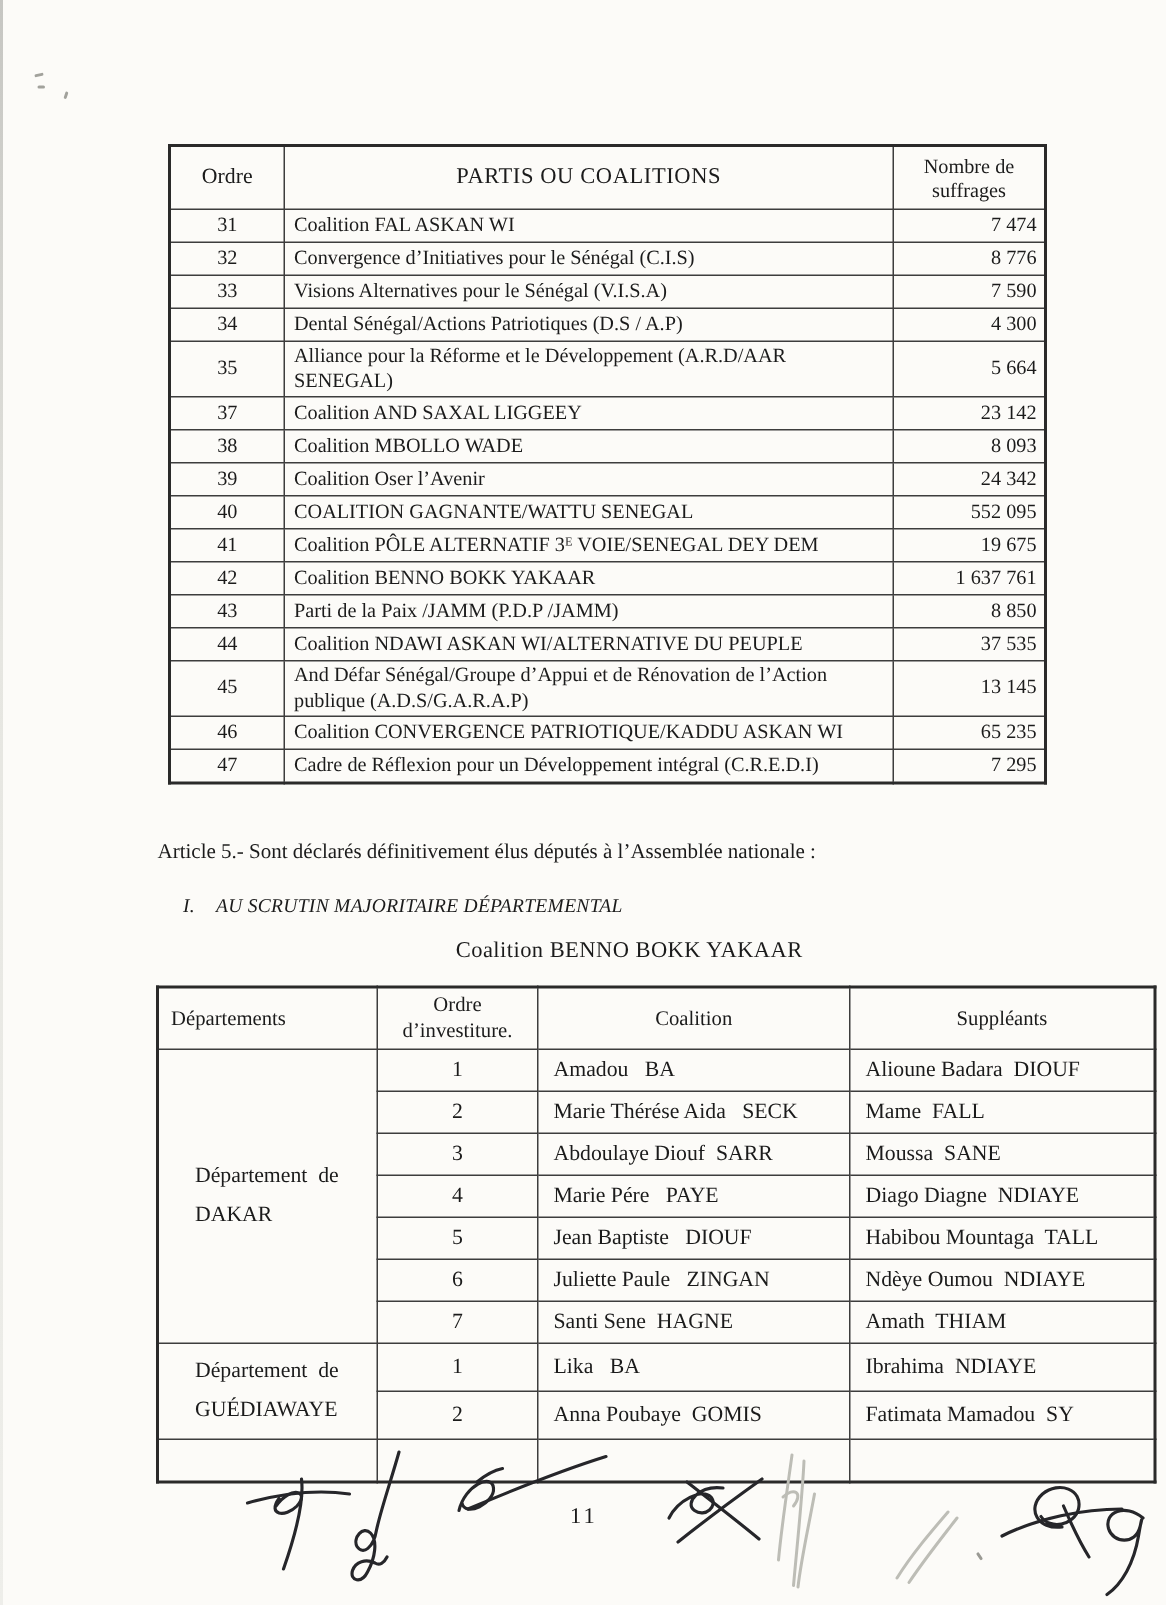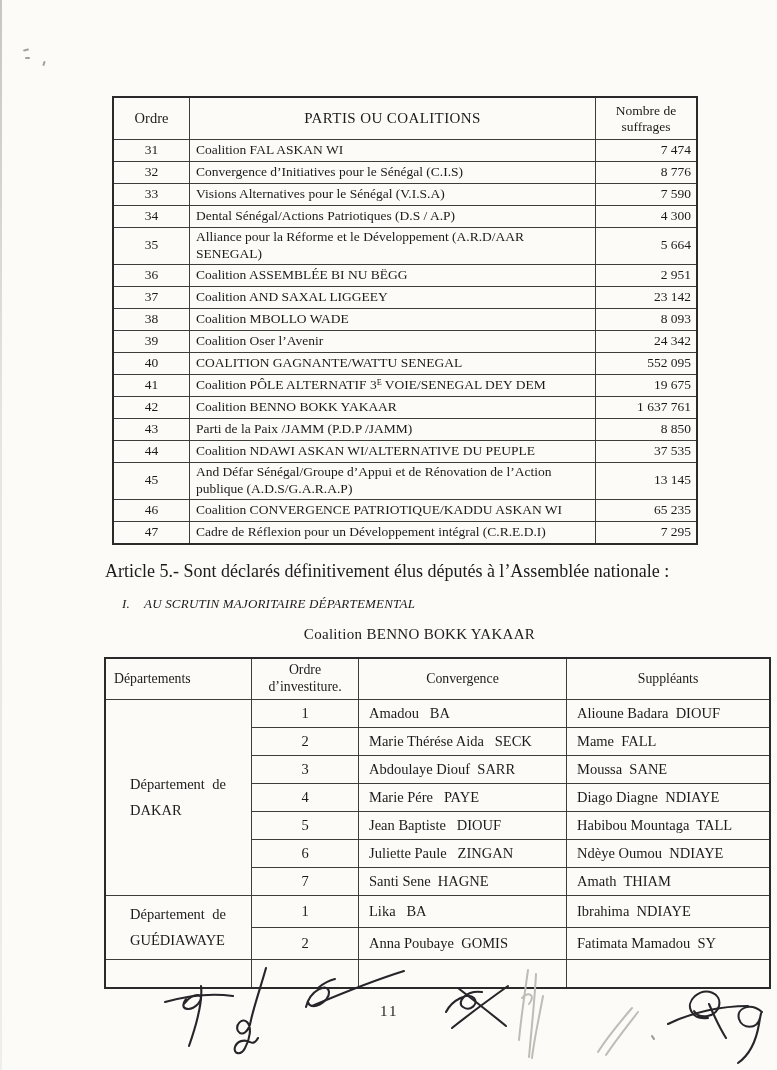--- a/index.html
+++ b/index.html
@@ -19,21 +19,21 @@
   #results-table th,#results-table td{border:1px solid #3d3d3d;}
   #results-table thead th{height:39px;font-weight:normal;vertical-align:middle;}
   .h-ordre{width:73px;font-size:14.5px;}
   .h-parti{width:403px;font-size:15px;letter-spacing:.4px;}
   .h-suf{width:88px;font-size:13.5px;line-height:1.15;padding:0 6px;}
   #results-table tbody td{height:19px;padding:1px 6px;line-height:1.25;vertical-align:middle;}
   .c-ord{text-align:center;}
   .c-suf{text-align:right;padding-right:5px !important;}
 
   
-  .article-line{position:absolute;left:105px;top:561px;font-size:18px;}
+  .article-line{position:absolute;left:105px;top:561px;font-size:14px;}
   .scrutin-line{position:absolute;left:122px;top:596px;font-size:13px;letter-spacing:.2px;font-style:italic;}
   .scrutin-line .numeral{margin-right:14px;}
   .coalition-title{position:absolute;left:104px;top:626px;width:631px;
     text-align:center;font-size:15px;letter-spacing:.3px;}
 
   
   #deputies-table{position:absolute;left:104px;top:657px;width:631px;
     font-size:14.5px;border:2px solid #2a2a2a;}
   #deputies-table th,#deputies-table td{border:1px solid #3d3d3d;vertical-align:middle;}
   #deputies-table thead th{height:38px;font-weight:normal;font-size:13.8px;line-height:1.2;}
@@ -93,25 +93,20 @@
         <td class="c-ord">34</td>
         <td>Dental Sénégal/Actions Patriotiques (D.S / A.P)</td>
         <td class="c-suf">4 300</td>
       </tr>
     <tr>
         <td class="c-ord">35</td>
         <td>Alliance pour la Réforme et le Développement (A.R.D/AAR SENEGAL)</td>
         <td class="c-suf">5 664</td>
       </tr>
     <tr>
-        <td class="c-ord">36</td>
-        <td>Coalition ASSEMBLÉE BI NU BËGG</td>
-        <td class="c-suf">2 951</td>
-      </tr>
-    <tr>
         <td class="c-ord">37</td>
         <td>Coalition AND SAXAL LIGGEEY</td>
         <td class="c-suf">23 142</td>
       </tr>
     <tr>
         <td class="c-ord">38</td>
         <td>Coalition MBOLLO WADE</td>
         <td class="c-suf">8 093</td>
       </tr>
     <tr>
@@ -166,21 +161,21 @@
 <div class="scrutin-line">
   <span class="numeral">I.</span><span>AU SCRUTIN MAJORITAIRE DÉPARTEMENTAL</span>
 </div>
 <div class="coalition-title">Coalition BENNO BOKK YAKAAR</div>
 
 <table id="deputies-table">
   <thead>
     <tr>
       <th class="h-dept">Départements</th>
       <th class="h-inv">Ordre d’investiture.</th>
-      <th class="h-tit">Convergence</th>
+      <th class="h-tit">Coalition</th>
       <th class="h-sup">Suppléants</th>
     </tr>
   </thead>
   <tbody>
     <tr>
       <td class="d-dept" rowspan="7">
         <div class="l1">Département  de</div>
         <div class="l2">DAKAR</div>
       </td>
       <td class="d-ord">1</td>

